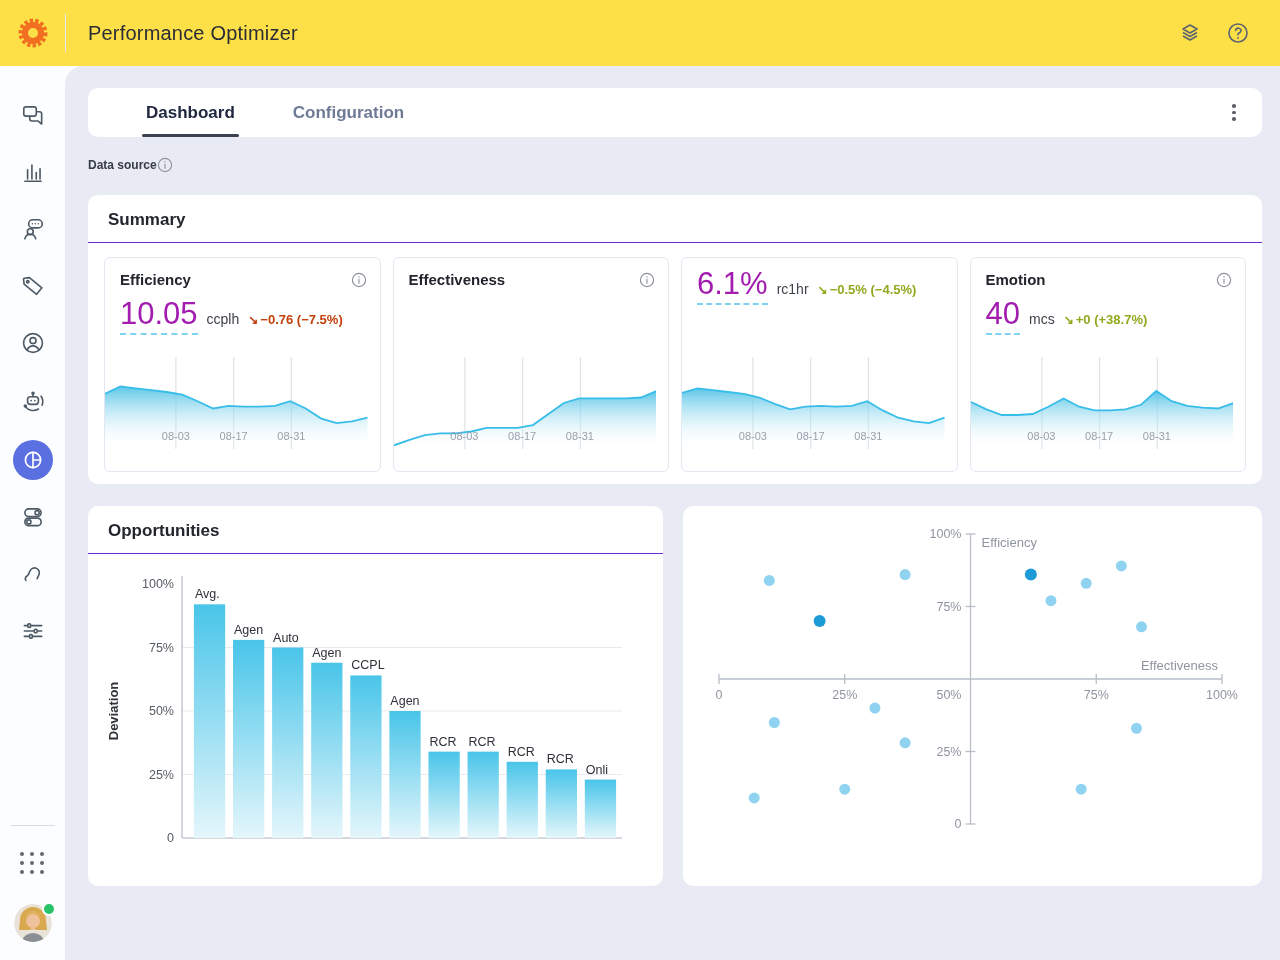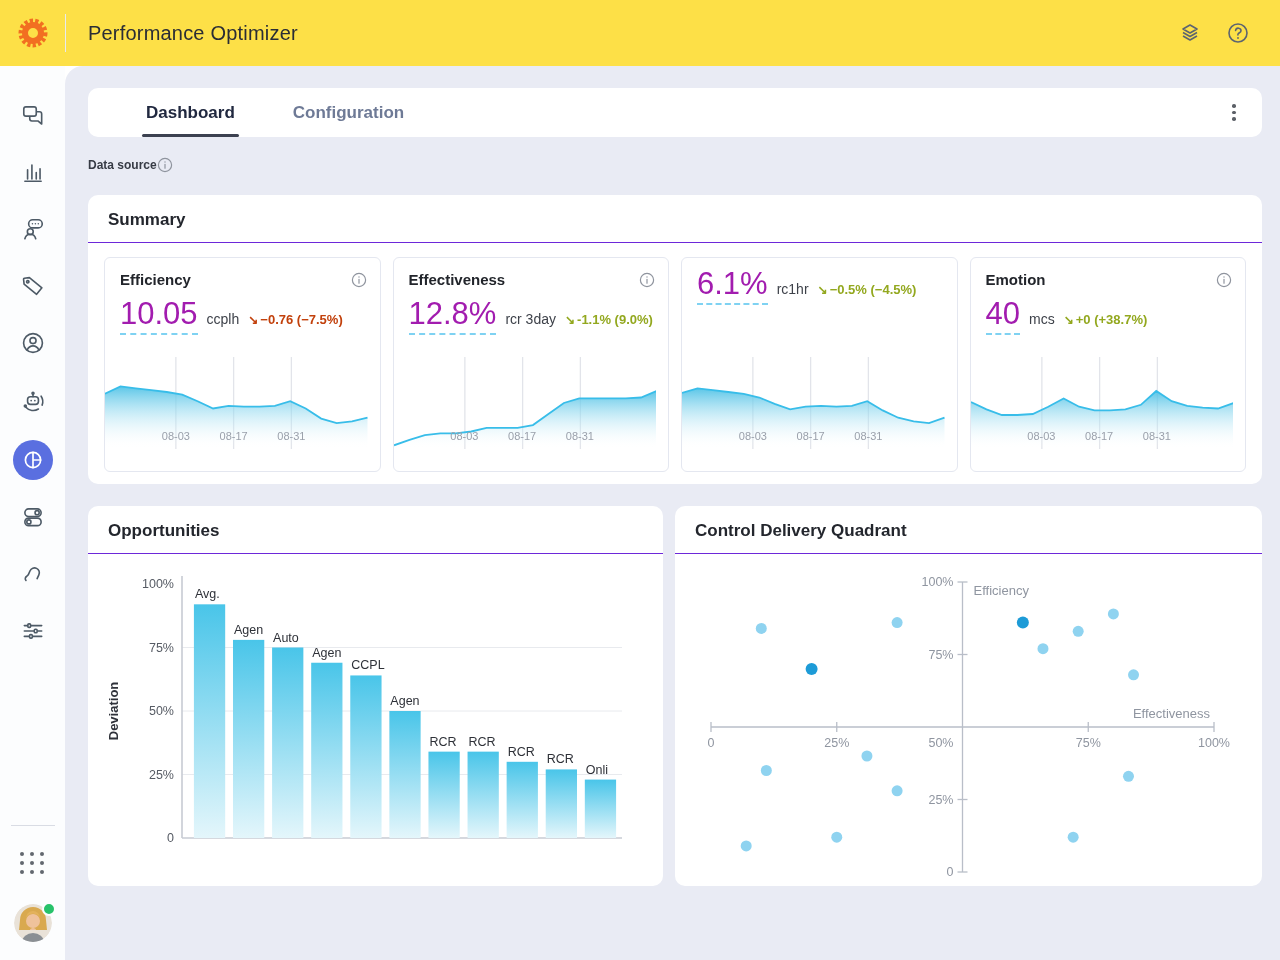--- a/index.html
+++ b/index.html
@@ -74,21 +74,21 @@
   .kpi-unit { font-size:14px; color:#3e424a; }
   .kpi-change { font-size:13px; font-weight:600; white-space:nowrap; }
   .kpi-change .arrow { font-size:12px; margin-right:2px; }
   .tone-red { color:#c2410c; }
   .tone-olive { color:#93a81f; }
   .spark-wrap { position:absolute; left:0; right:12px; bottom:22px; height:92px; }
   .spark-wrap svg { width:100%; height:100%; display:block; }
   .spark-labels { position:absolute; left:0; right:0; bottom:3px; height:16px; }
   .spark-labels span { position:absolute; transform:translateX(-50%); font-size:11px; color:#9aa0ab; }
 
-  .bottom-row { display:flex; gap:12px; }
+  .bottom-row { display:flex; gap:20px; }
   .opps-panel { width:575px; height:380px; }
   .quad-panel { flex:1; height:380px; }
   .chart-body { padding:12px 10px 0 14px; }
   .chart-body svg { display:block; }
 </style>
 </head>
 <body>
 
 <div class="shell">
 
@@ -287,25 +287,20 @@
         </div>
 
         <div class="kpi-card">
           <div class="kpi-head">
             <span class="kpi-title">Effectiveness</span>
             <svg class="info-icon" viewBox="0 0 16 16" fill="none" stroke="currentColor" stroke-width="1.2" stroke-linecap="round">
               <circle cx="8" cy="8" r="6.6"></circle>
                 <path d="M8 7.4 V11.2"></path>
                 <circle cx="8" cy="5" r="0.7" fill="currentColor" stroke="none"></circle>
               </svg>
-          </div>
-          <div class="kpi-value-row">
-            <span class="kpi-value">12.8%</span>
-            <span class="kpi-unit">rcr 3day</span>
-            <span class="kpi-change tone-olive"><span class="arrow">↘</span><span>-1.1% (9.0%)</span></span>
           </div>
           <div class="spark-wrap">
             <svg viewBox="0 0 280 92" preserveAspectRatio="none">
                 <defs>
                   <linearGradient id="sg1" x1="0" y1="0" x2="0" y2="1">
                     <stop offset="0%" stop-color="#4ac0e5" stop-opacity="0.9"></stop>
                     <stop offset="100%" stop-color="#ffffff" stop-opacity="0"></stop>
                   </linearGradient>
                 </defs>
                 <line x1="75.60000000000001" x2="75.60000000000001" y1="0" y2="92" stroke="#e2e4ea" stroke-width="1.4"></line>
@@ -432,23 +427,20 @@
               <rect x="404.6363636363637" y="195.8" width="31.272727272727277" height="76.19999999999999" fill="url(#barGrad)"></rect>
               <text x="405.6363636363637" y="189.8" text-anchor="start" font-size="12.5" fill="#2e3138">RCR</text>
               <rect x="443.7272727272728" y="203.42000000000002" width="31.272727272727277" height="68.57999999999998" fill="url(#barGrad)"></rect>
               <text x="444.7272727272728" y="197.42000000000002" text-anchor="start" font-size="12.5" fill="#2e3138">RCR</text>
               <rect x="482.81818181818187" y="213.57999999999998" width="31.272727272727277" height="58.420000000000016" fill="url(#barGrad)"></rect>
               <text x="483.81818181818187" y="207.57999999999998" text-anchor="start" font-size="12.5" fill="#2e3138">Onli</text>
             </svg>
         </div>
       </div>
       <div class="panel quad-panel">
-        <div class="panel-head">
-          <div class="panel-title">Control Delivery Quadrant</div>
-        </div>
         <div class="chart-body">
           <svg width="550" height="318" viewBox="0 0 550 318">
               <line x1="273.5" x2="273.5" y1="16" y2="306" stroke="#b9bec8" stroke-width="1.3"></line>
               <line x1="22" x2="525" y1="161" y2="161" stroke="#b9bec8" stroke-width="1.3"></line>
               <line x1="22" x2="22" y1="156" y2="166" stroke="#b9bec8" stroke-width="1.3"></line>
               <line x1="147.75" x2="147.75" y1="156" y2="166" stroke="#b9bec8" stroke-width="1.3"></line>
               <line x1="399.25" x2="399.25" y1="156" y2="166" stroke="#b9bec8" stroke-width="1.3"></line>
               <line x1="525" x2="525" y1="156" y2="166" stroke="#b9bec8" stroke-width="1.3"></line>
               <line x1="268.5" x2="278.5" y1="306" y2="306" stroke="#b9bec8" stroke-width="1.3"></line>
               <line x1="268.5" x2="278.5" y1="233.5" y2="233.5" stroke="#b9bec8" stroke-width="1.3"></line>

